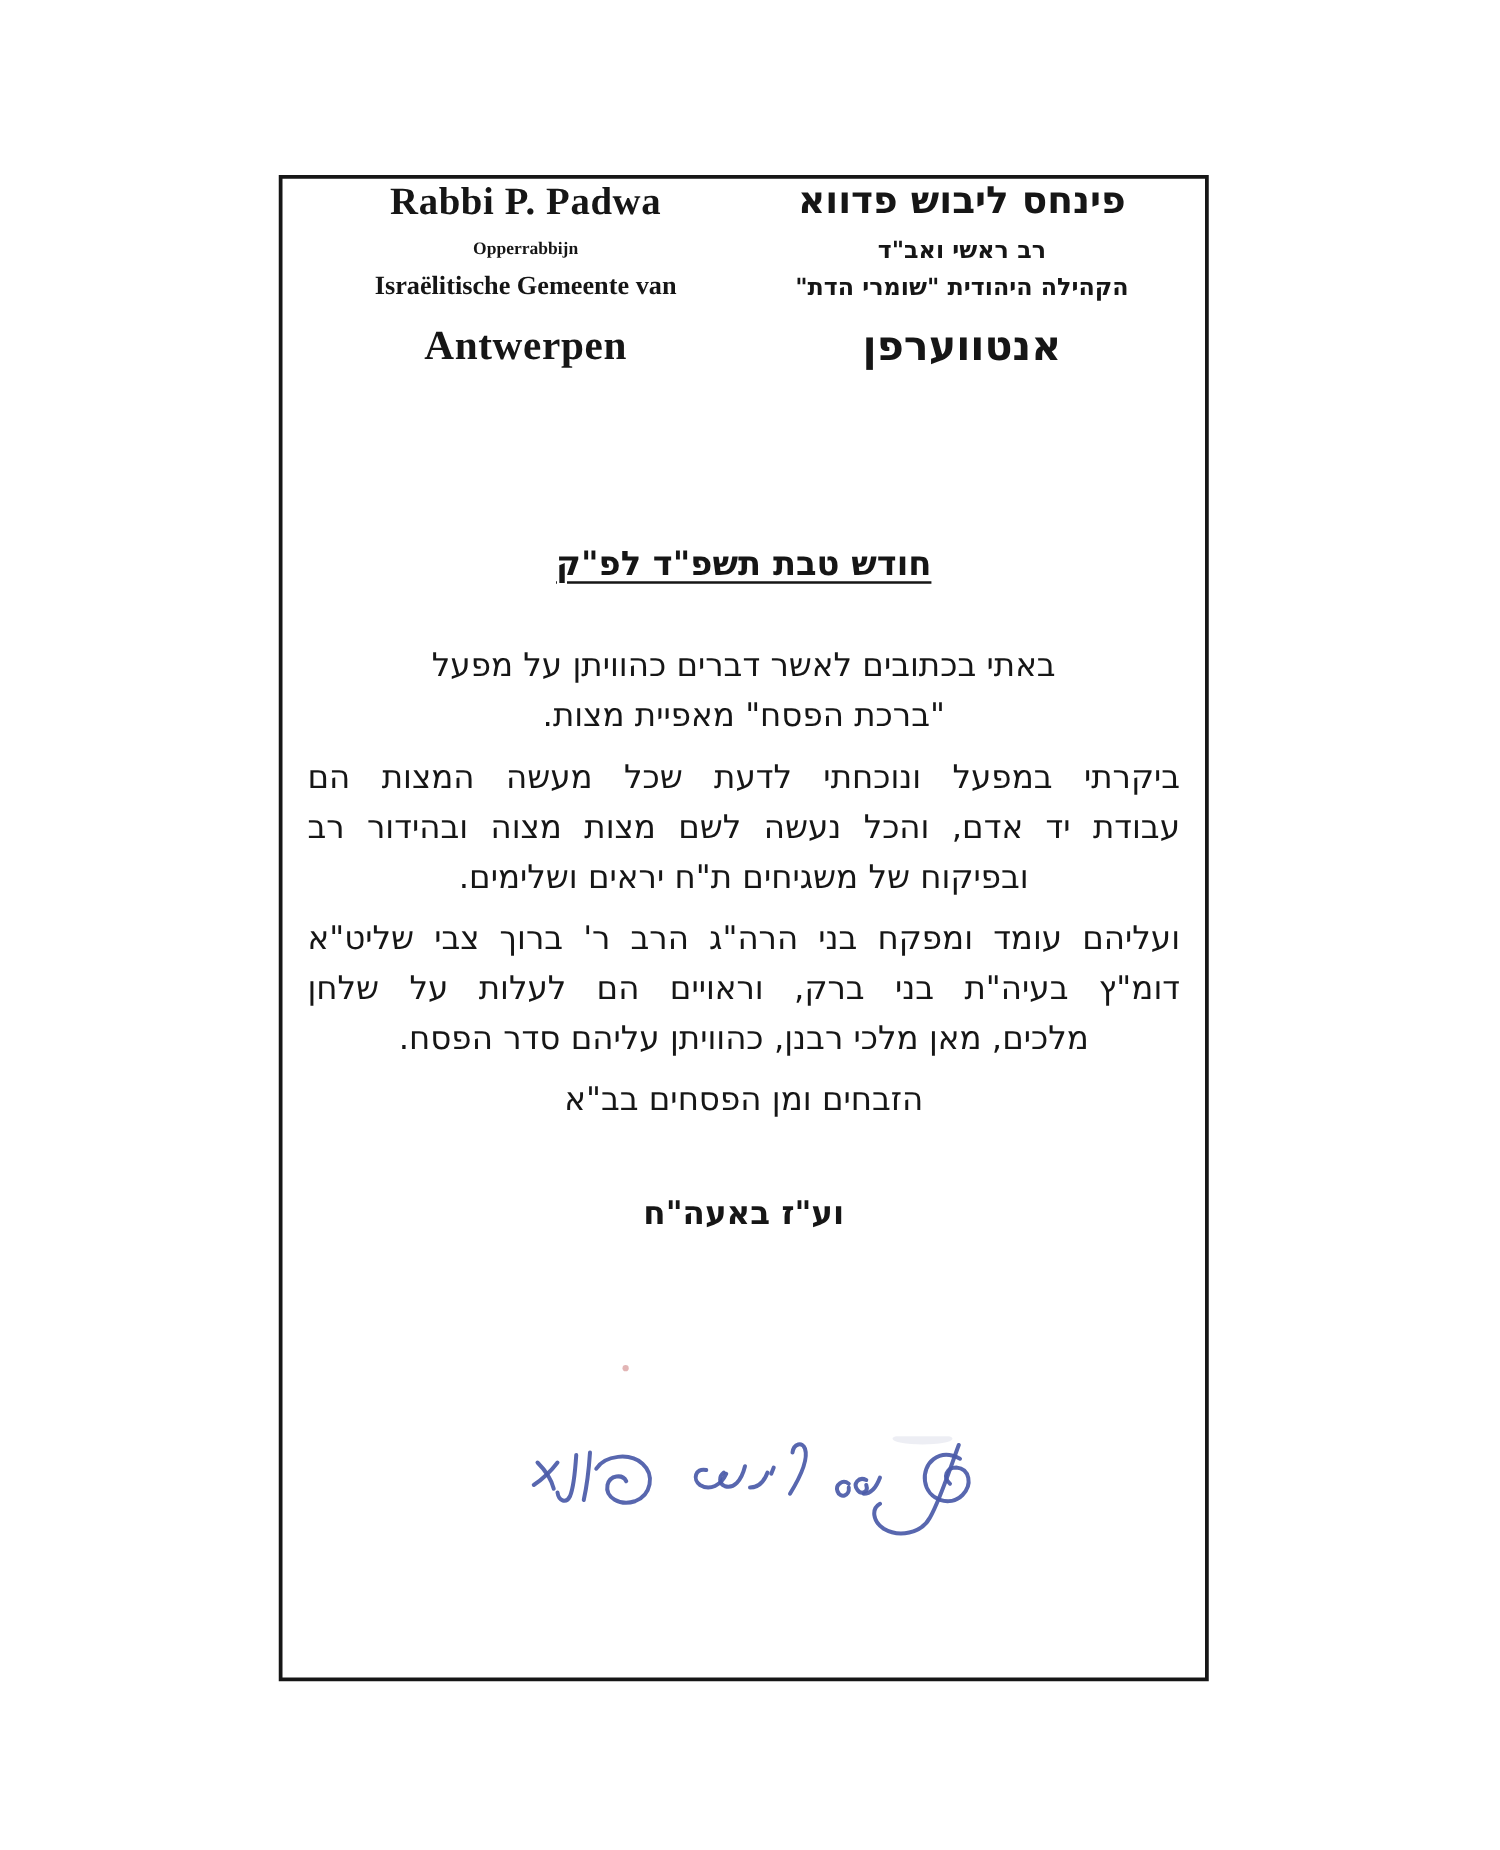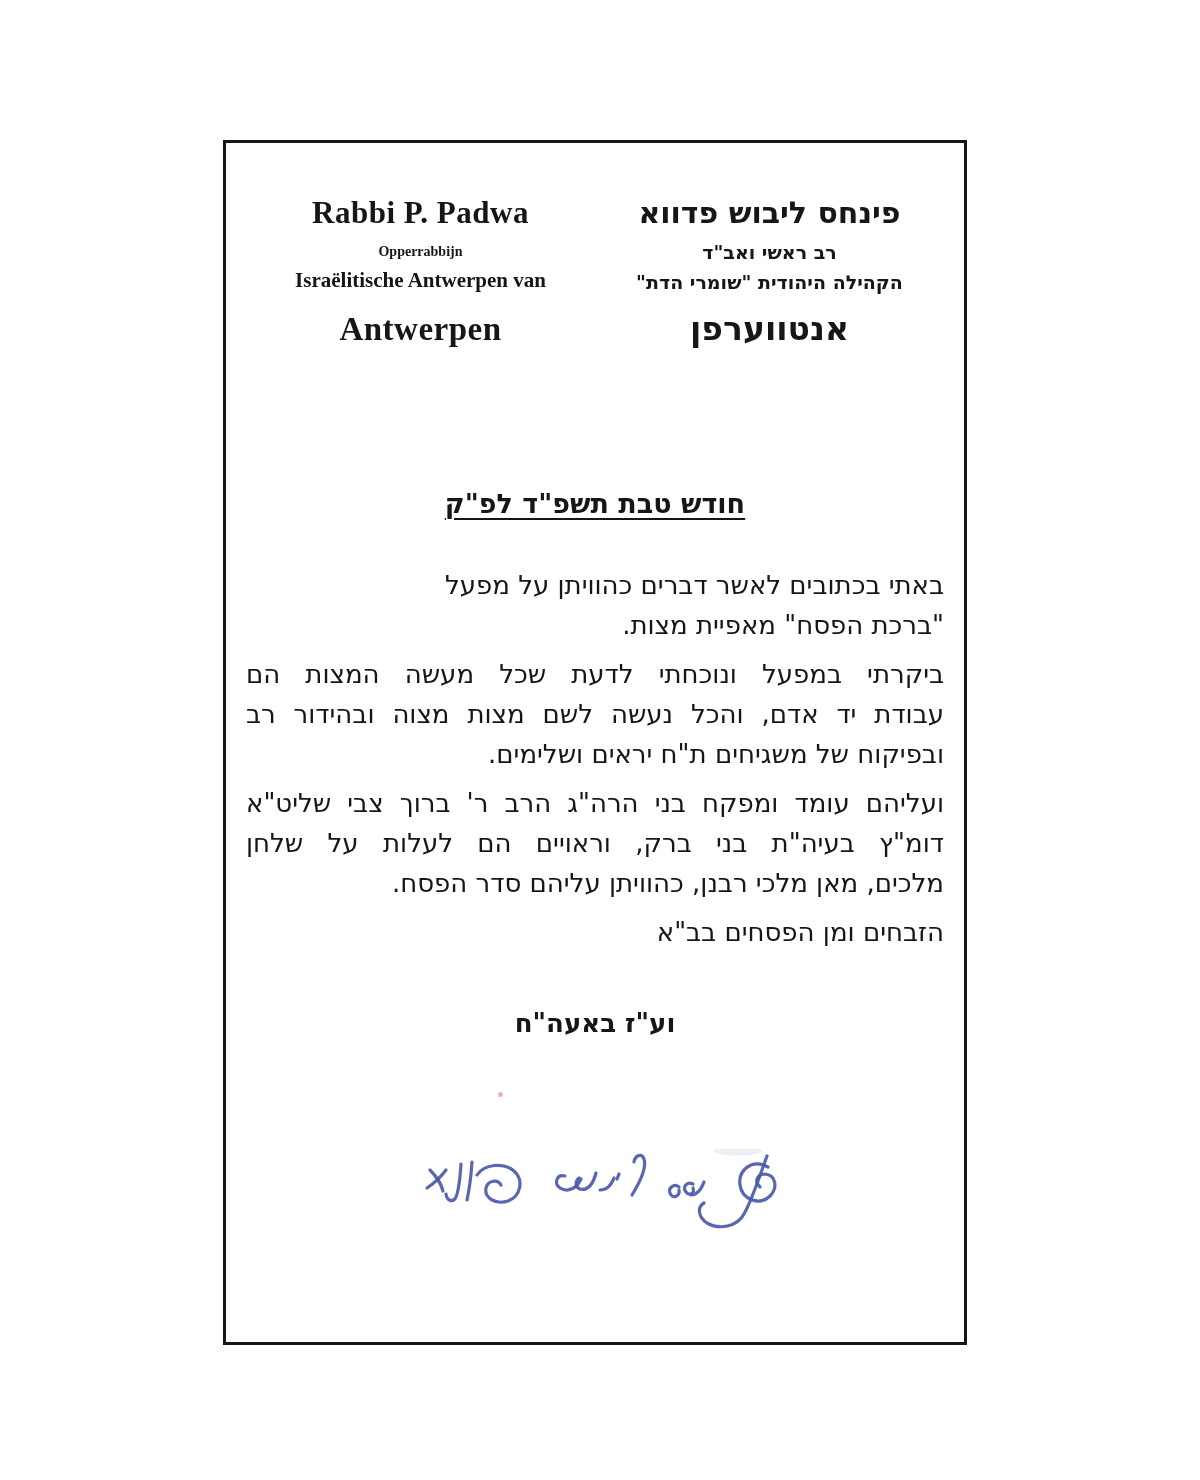--- a/index.html
+++ b/index.html
@@ -7,21 +7,21 @@
     width:1200px;height:1480px;position:relative;overflow:hidden;
     font-family:"DejaVu Sans",sans-serif;color:#161616;
   }
   .page{
     position:absolute;left:223px;top:140px;width:744px;height:1205px;
     box-sizing:border-box;border:3px solid #161616;background:#ffffff;
     padding:0 20px;
   }
   
   .letterhead{
-    margin-top:52px;display:flex;flex-direction:row;justify-content:space-between;
+    display:flex;flex-direction:row;justify-content:space-between;
   }
   .lh-col{width:350px;text-align:center;}
   .lh-en{font-family:"Liberation Serif","DejaVu Serif",serif;}
   .lh-en .lh-name{font-size:31px;font-weight:bold;letter-spacing:.5px;}
   .lh-en .lh-sub{font-size:14px;font-weight:bold;line-height:29px;margin-top:6px;}
   .lh-en .lh-sub2{font-size:21px;font-weight:bold;line-height:29px;}
   .lh-en .lh-city{font-size:33px;font-weight:bold;margin-top:16px;letter-spacing:.5px;}
   .lh-he{direction:rtl;}
   .lh-he .lh-name{font-size:30px;font-weight:bold;}
   .lh-he .lh-sub{font-size:19px;font-weight:bold;line-height:30px;margin-top:7px;}
@@ -30,21 +30,21 @@
   
   .date-heading{
     direction:rtl;text-align:center;margin-top:140px;
     font-size:27px;font-weight:bold;
     text-decoration:underline;text-decoration-thickness:2px;text-underline-offset:5px;
   }
   .body-text{direction:rtl;margin-top:46px;font-size:26px;}
   .para{margin:0 0 9px 0;}
   .ln{line-height:40px;white-space:nowrap;}
   .ln.j{white-space:normal;text-align:justify;text-align-last:justify;}
-  .ln.c{text-align:right;}
+  .ln.c{text-align:center;}
   .closing{
     direction:rtl;text-align:center;font-size:26px;font-weight:bold;margin-top:56px;
   }
   .ink-dot{
     position:absolute;left:272px;top:949px;width:5px;height:5px;border-radius:50%;
     background:#d89c9c;opacity:.75;
   }
   
   .sig-wrap{position:absolute;left:180px;top:1006px;width:390px;height:110px;}
   .sig-wrap svg{width:100%;height:100%;}
@@ -53,21 +53,21 @@
 </style>
 </head>
 <body>
 
 <div class="page">
 
   <div class="letterhead">
     <div class="lh-col lh-en">
       <div class="lh-name">Rabbi P. Padwa</div>
       <div class="lh-sub">Opperrabbijn</div>
-      <div class="lh-sub2">Israëlitische Antwerpen van</div>
+      <div class="lh-sub2">Israëlitische Gemeente van</div>
       <div class="lh-city">Antwerpen</div>
     </div>
     <div class="lh-col lh-he">
       <div class="lh-name">פינחס ליבוש פדווא</div>
       <div class="lh-sub">רב ראשי ואב"ד</div>
       <div class="lh-sub2">הקהילה היהודית "שומרי הדת"</div>
       <div class="lh-city">אנטווערפן</div>
     </div>
   </div>
 

